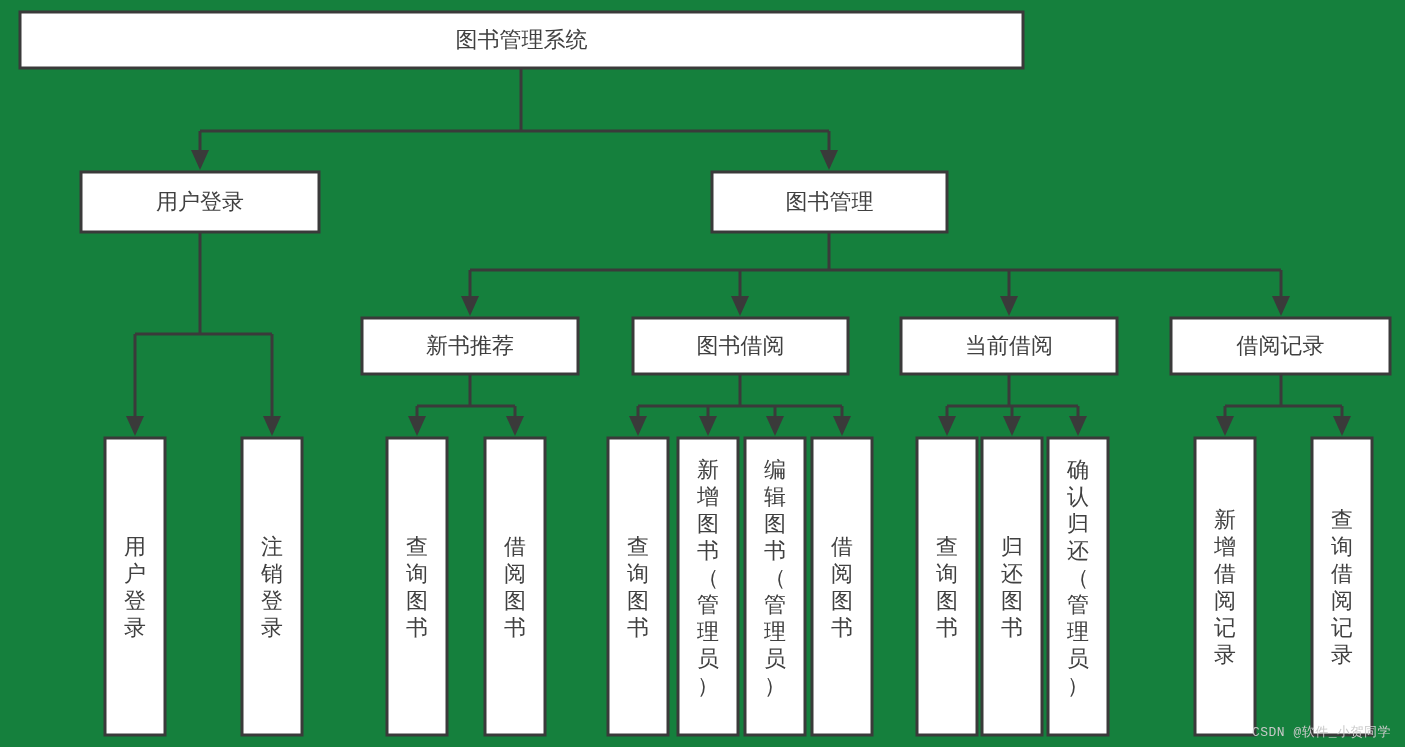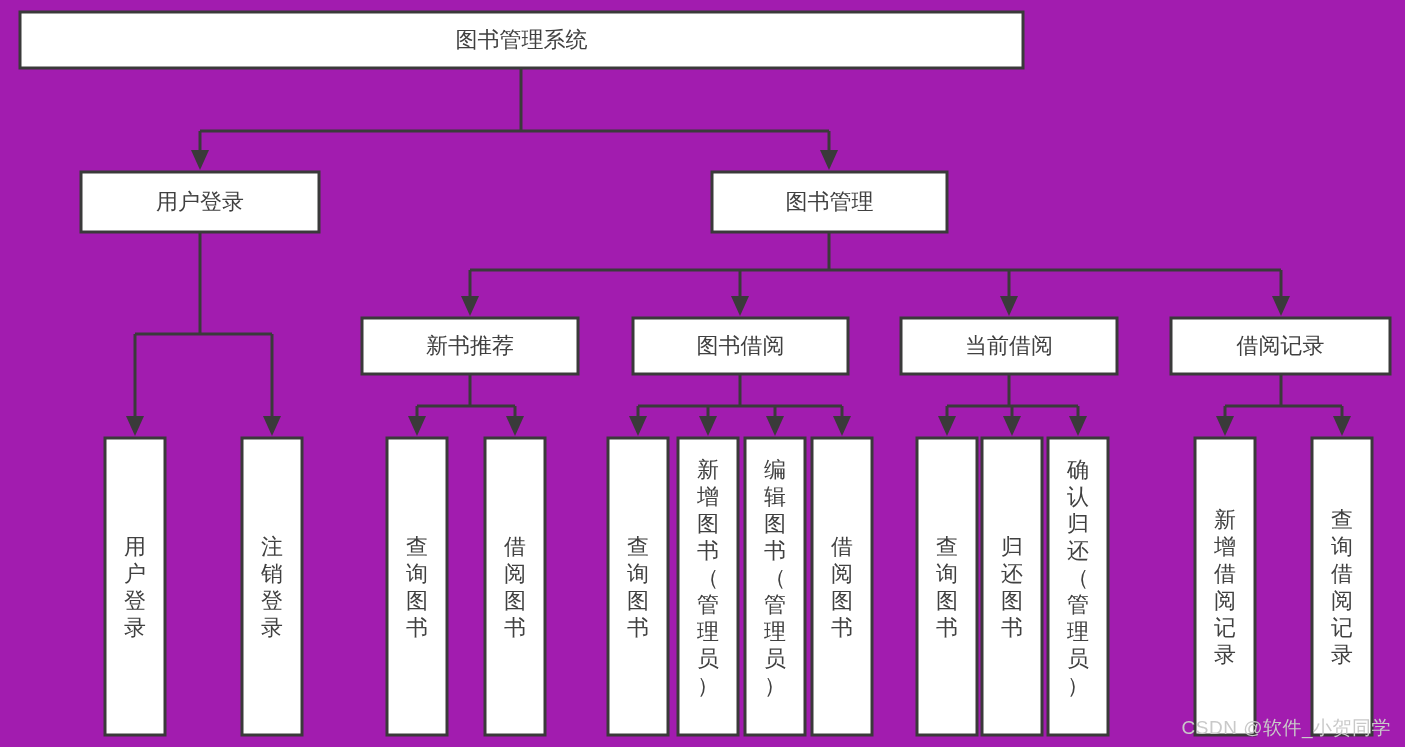--- a/index.html
+++ b/index.html
@@ -11,21 +11,21 @@
   body {
     width: 1405px;
     height: 747px;
     font-family: "DejaVu Sans", "Liberation Sans", sans-serif;
     overflow: hidden;
   }
   #diagram-root {
     position: relative;
     width: 1405px;
     height: 747px;
-    background: #a21caf;
+    background: #15803d;
   }
   svg.diagram-canvas {
     position: absolute;
     left: 0;
     top: 0;
     width: 1405px;
     height: 747px;
     display: block;
   }
   .node-box {
@@ -53,22 +53,22 @@
   .node-label-vertical {
     font-family: "DejaVu Sans", "Liberation Sans", sans-serif;
     fill: #404040;
     font-size: 22px;
     text-anchor: middle;
   }
   .watermark-text {
     position: absolute;
     right: 14px;
     bottom: 6px;
-    font-family: Liberation Sans, sans-serif;
-    font-size: 19px;
+    font-family: Liberation Mono, monospace;
+    font-size: 13px;
     color: #c9c9c9;
     letter-spacing: 0.5px;
     white-space: nowrap;
     user-select: none;
   }
 </style>
 </head>
 <body>
 
 <div id="diagram-root">

